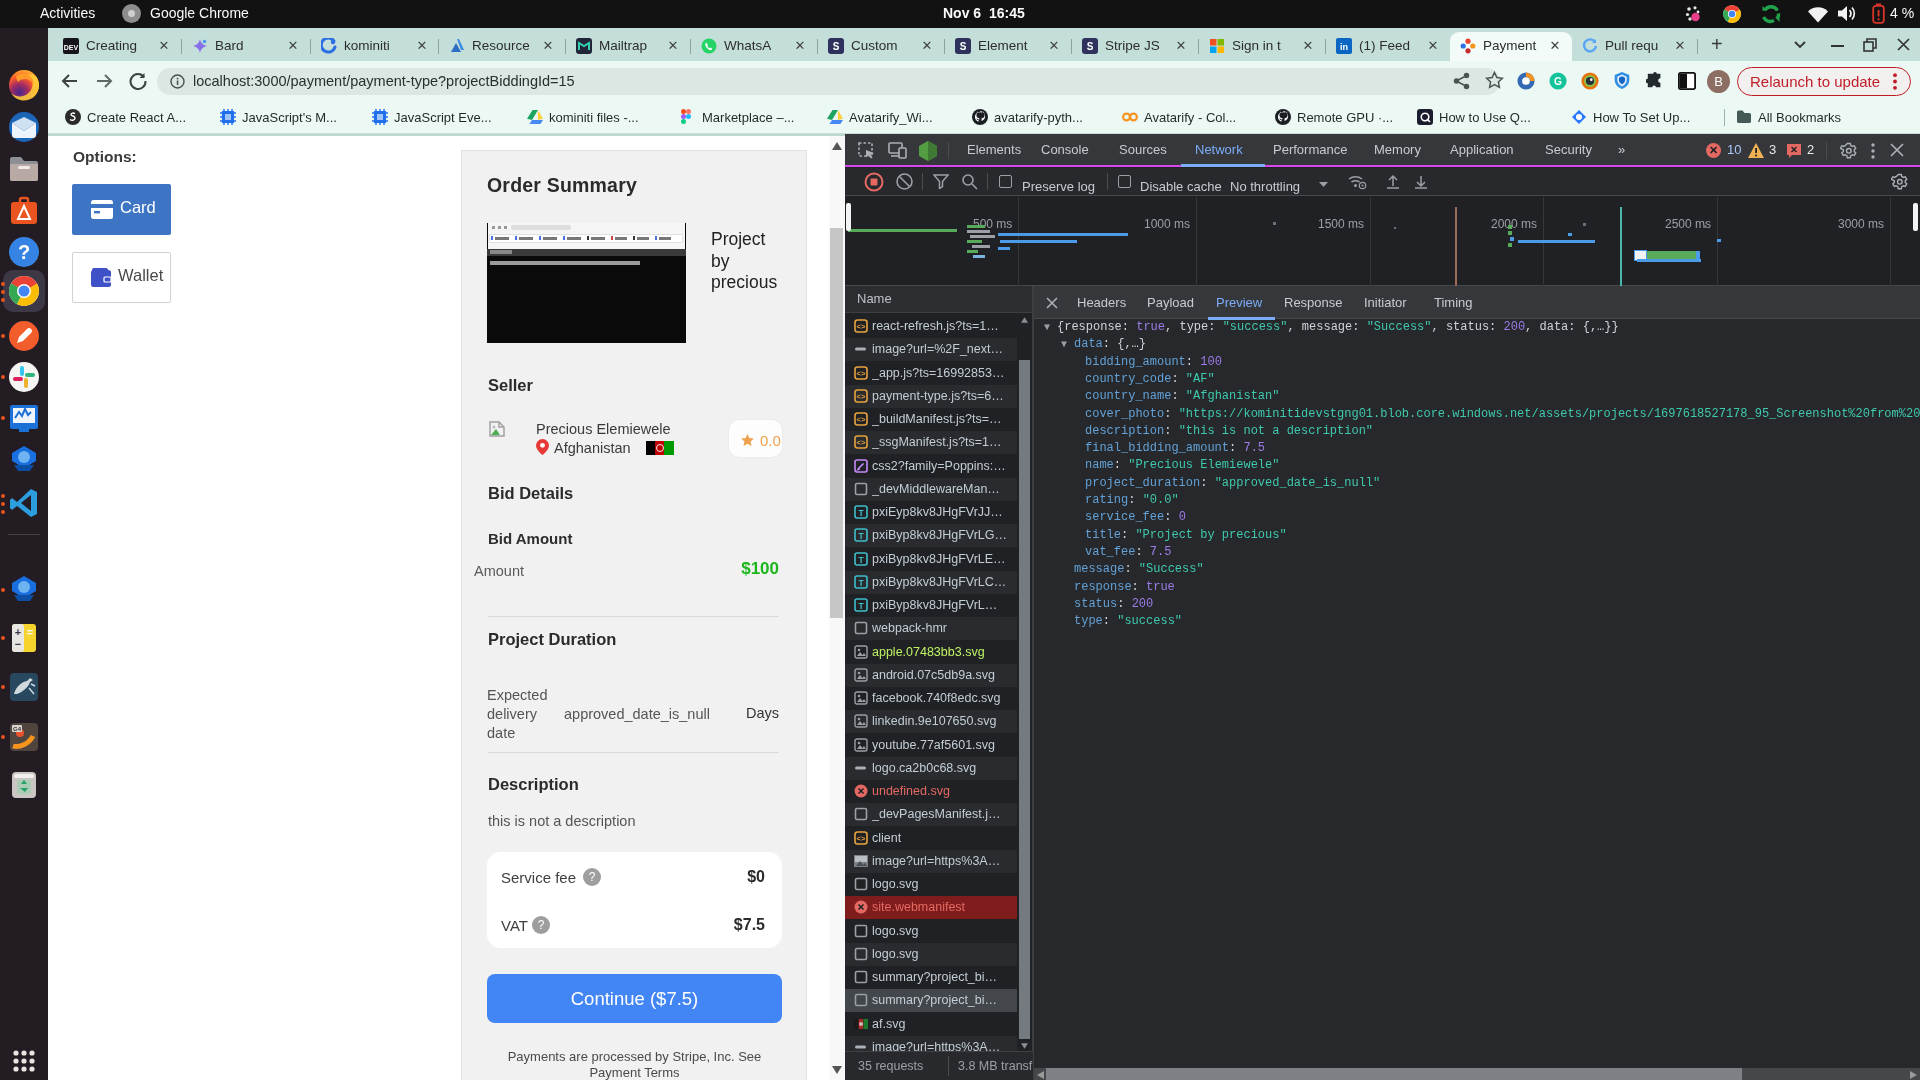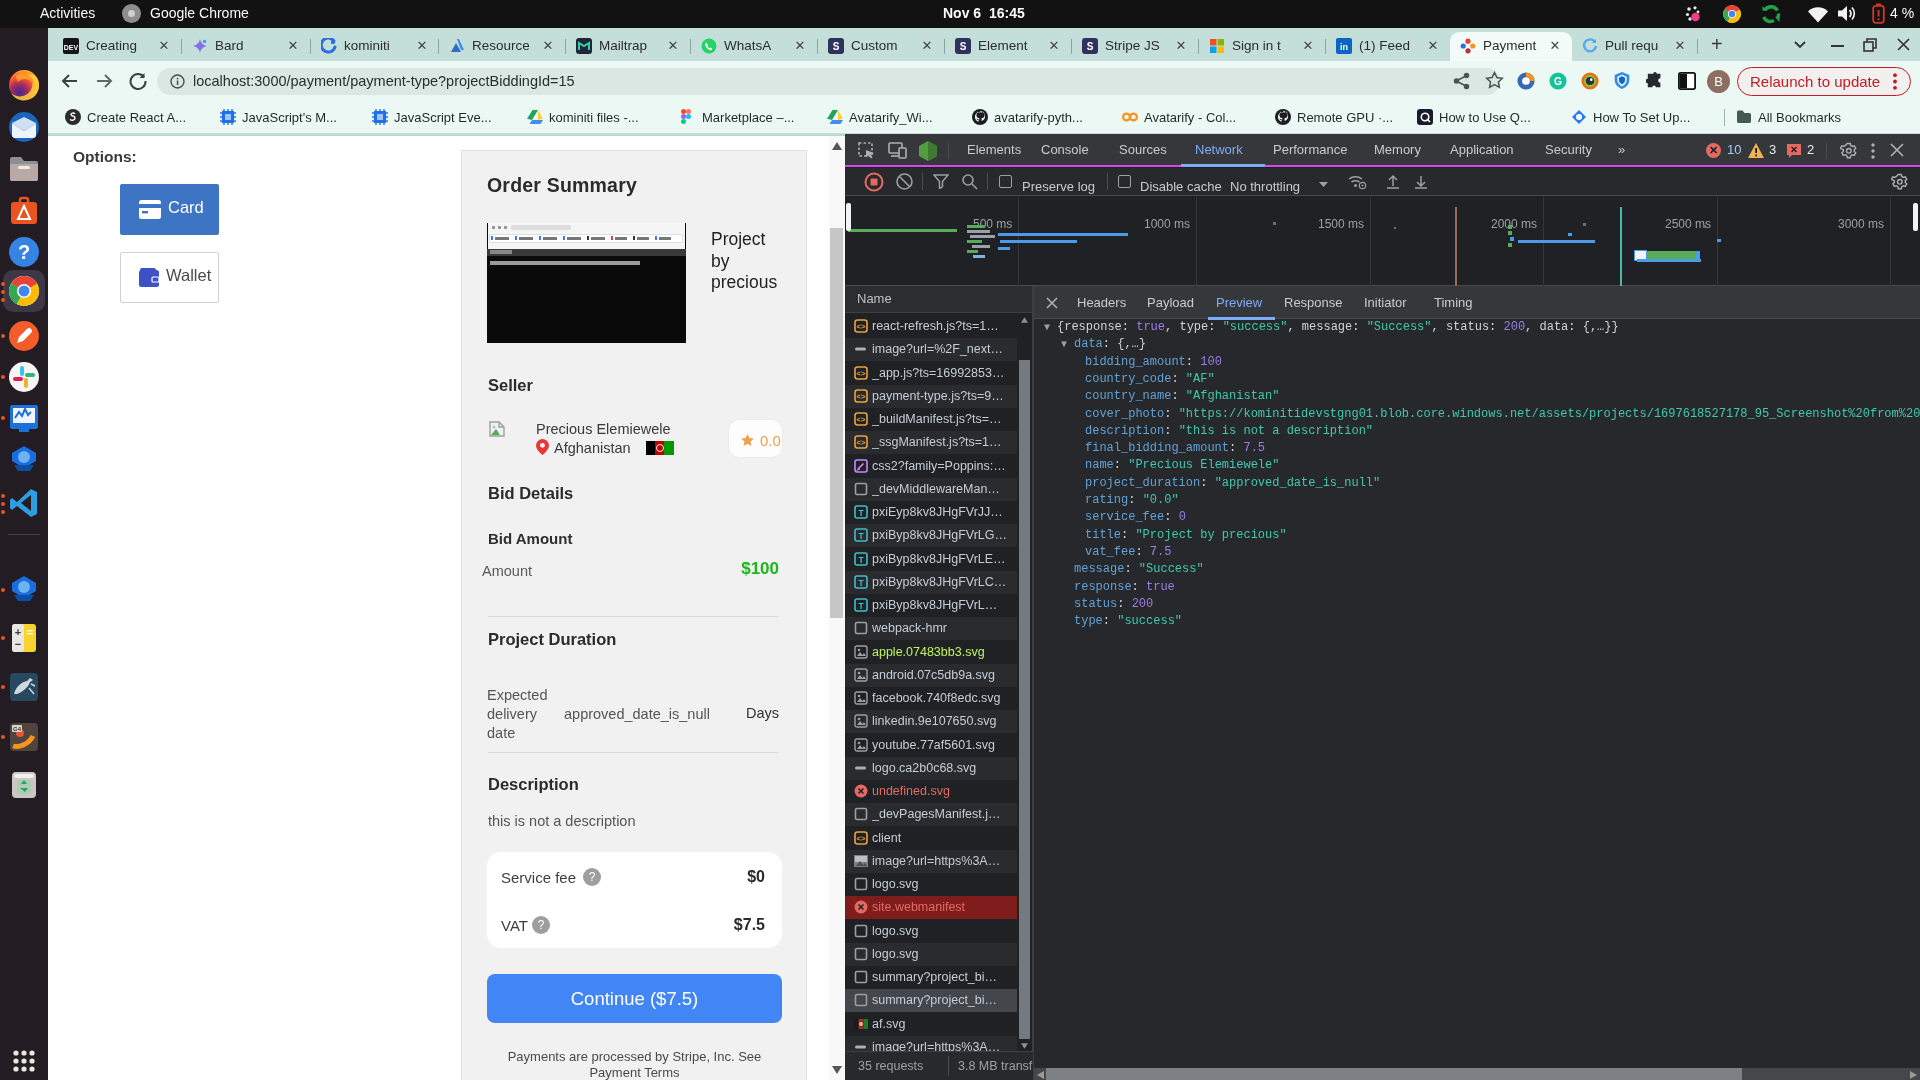--- a/index.html
+++ b/index.html
@@ -25,21 +25,21 @@
   .tab .tx { position:absolute; right:10px; top:7px; width:14px; height:14px; font-size:13px; color:#444; line-height:14px; text-align:center;}
   .tabsep { position:absolute; top:11px; width:1px; height:15px; background:#8aa59f; }
   #toolbar { left:48px; top:61px; width:1872px; height:40px; background:#ecf8f4; }
   #bookbar { left:48px; top:101px; width:1872px; height:33px; background:#ecf8f4; border-bottom:1px solid #c9ded8; }
   .bk { position:absolute; top:8px; height:16px; font-size:13px; color:#1f2a28; white-space:nowrap; }
   .bk .bi { position:absolute; left:0; top:0; width:16px; height:16px; }
   .bk .bt { position:absolute; left:22px; top:1px; }
 
   
   #page { left:48px; top:134px; width:797px; height:722px; background:#fff; border-top:2px solid #bcd8d1; }
-  .pbtn { position:absolute; left:24px; width:99px; height:51px; border-radius:2px;margin-left:48px; }
+  .pbtn { position:absolute; left:24px; width:99px; height:51px; border-radius:2px; }
   #panel { position:absolute; left:413px; top:14px; width:346px; height:932px; background:#f1f1f1; border:1px solid #e2e2e2; }
   .ph { font-weight:bold; color:#2b2b2b; }
 
   
   #pgsb { position:absolute; left:781px; top:0px; width:16px; height:946px; background:#f8f8f8; }
 
   
   #devtools { left:845px; top:134px; width:1075px; height:946px; background:#202124; font-size:13px; color:#c7cbd1; }
   .dt-row1 { position:absolute; left:0; top:0; width:1075px; height:33px; background:#35373a; border-bottom:2px solid #d946ef; }
   .dt-row2 { position:absolute; left:0; top:34px; width:1075px; height:28px; background:#28292c; border-bottom:1px solid #47494d; }
@@ -627,21 +627,21 @@
       <div class="abs" style="left:184px; top:290px; width:28px; height:14px; background:linear-gradient(90deg,#000 0 33%,#bf0000 33% 66%,#009900 66% 100%);">
           <div class="abs" style="left:10px; top:3px; width:8px; height:8px; border-radius:50%; border:1px solid #fff; opacity:.9;"></div>
         </div>
       <div class="abs" style="left:267px; top:269px; width:53px; height:37px; background:#fdfdfd; border-radius:10px; box-shadow:0 0 2px rgba(0,0,0,.08);"></div>
       <svg class="abs" style="left:278px; top:283px;" width="15" height="15" viewBox="0 0 15 15">
           <path d="M7.5 0 l1.9 4 4.4.5 -3.2 3 .9 4.4 -4-2.2 -4 2.2 .9-4.4 -3.2-3 4.4-.5z" fill="#efa14f"></path>
         </svg>
       <div class="abs" style="left:298px; top:281px; font-size:15px; color:#efa14f;">0.0</div>
       <div class="abs ph" style="left:26px; top:333px; font-size:16.5px;">Bid Details</div>
       <div class="abs" style="left:26px; top:379px; font-size:15px; font-weight:bold; color:#2e2e2e;">Bid Amount</div>
-      <div class="abs" style="left:20px; top:412px; font-size:14.5px; color:#5a5a5a;">Amount</div>
+      <div class="abs" style="left:12px; top:412px; font-size:14.5px; color:#5a5a5a;">Amount</div>
       <div class="abs" style="right:27px; top:408px; font-size:17px; font-weight:bold; color:#1db71d;">$100</div>
       <div class="abs" style="left:26px; top:465px; width:291px; height:1px; background:#d9d9d9;"></div>
       <div class="abs ph" style="left:26px; top:479px; font-size:16.5px;">Project Duration</div>
       <div class="abs" style="left:25px; top:535px; width:70px; font-size:14.5px; line-height:19px; color:#555;">Expected delivery date</div>
       <div class="abs" style="left:102px; top:555px; font-size:14.5px; color:#555;">approved_date_is_null</div>
       <div class="abs" style="left:284px; top:554px; font-size:14.5px; color:#333;">Days</div>
       <div class="abs" style="left:26px; top:601px; width:291px; height:1px; background:#d9d9d9;"></div>
       <div class="abs ph" style="left:26px; top:624px; font-size:16.5px;">Description</div>
       <div class="abs" style="left:26px; top:662px; font-size:14.5px; color:#555;">this is not a description</div>
       <div class="abs" style="left:25px; top:701px; width:295px; height:96px; background:#fff; border-radius:14px;">
@@ -835,21 +835,21 @@
             <rect x="1" y="1" width="12" height="12" rx="2.5" fill="none" stroke="#e8a33e" stroke-width="1.6"></rect>
             <text x="7" y="10" font-size="7.5" font-weight="bold" fill="#e8a33e" text-anchor="middle" font-family="Liberation Sans">&lt;&gt;</text>
           </svg>
           <span class="rtx" style="color:#c3cdd6;">_app.js?ts=16992853…</span>
         </div>
       <div class="row" style="top:71.8px;background:#292b2e;">
           <svg class="ric" viewBox="0 0 14 14">
             <rect x="1" y="1" width="12" height="12" rx="2.5" fill="none" stroke="#e8a33e" stroke-width="1.6"></rect>
             <text x="7" y="10" font-size="7.5" font-weight="bold" fill="#e8a33e" text-anchor="middle" font-family="Liberation Sans">&lt;&gt;</text>
           </svg>
-          <span class="rtx" style="color:#c3cdd6;">payment-type.js?ts=9…</span>
+          <span class="rtx" style="color:#c3cdd6;">payment-type.js?ts=6…</span>
         </div>
       <div class="row" style="top:95.0px;">
           <svg class="ric" viewBox="0 0 14 14">
             <rect x="1" y="1" width="12" height="12" rx="2.5" fill="none" stroke="#e8a33e" stroke-width="1.6"></rect>
             <text x="7" y="10" font-size="7.5" font-weight="bold" fill="#e8a33e" text-anchor="middle" font-family="Liberation Sans">&lt;&gt;</text>
           </svg>
           <span class="rtx" style="color:#c3cdd6;">_buildManifest.js?ts=…</span>
         </div>
       <div class="row" style="top:118.2px;background:#292b2e;">
           <svg class="ric" viewBox="0 0 14 14">

